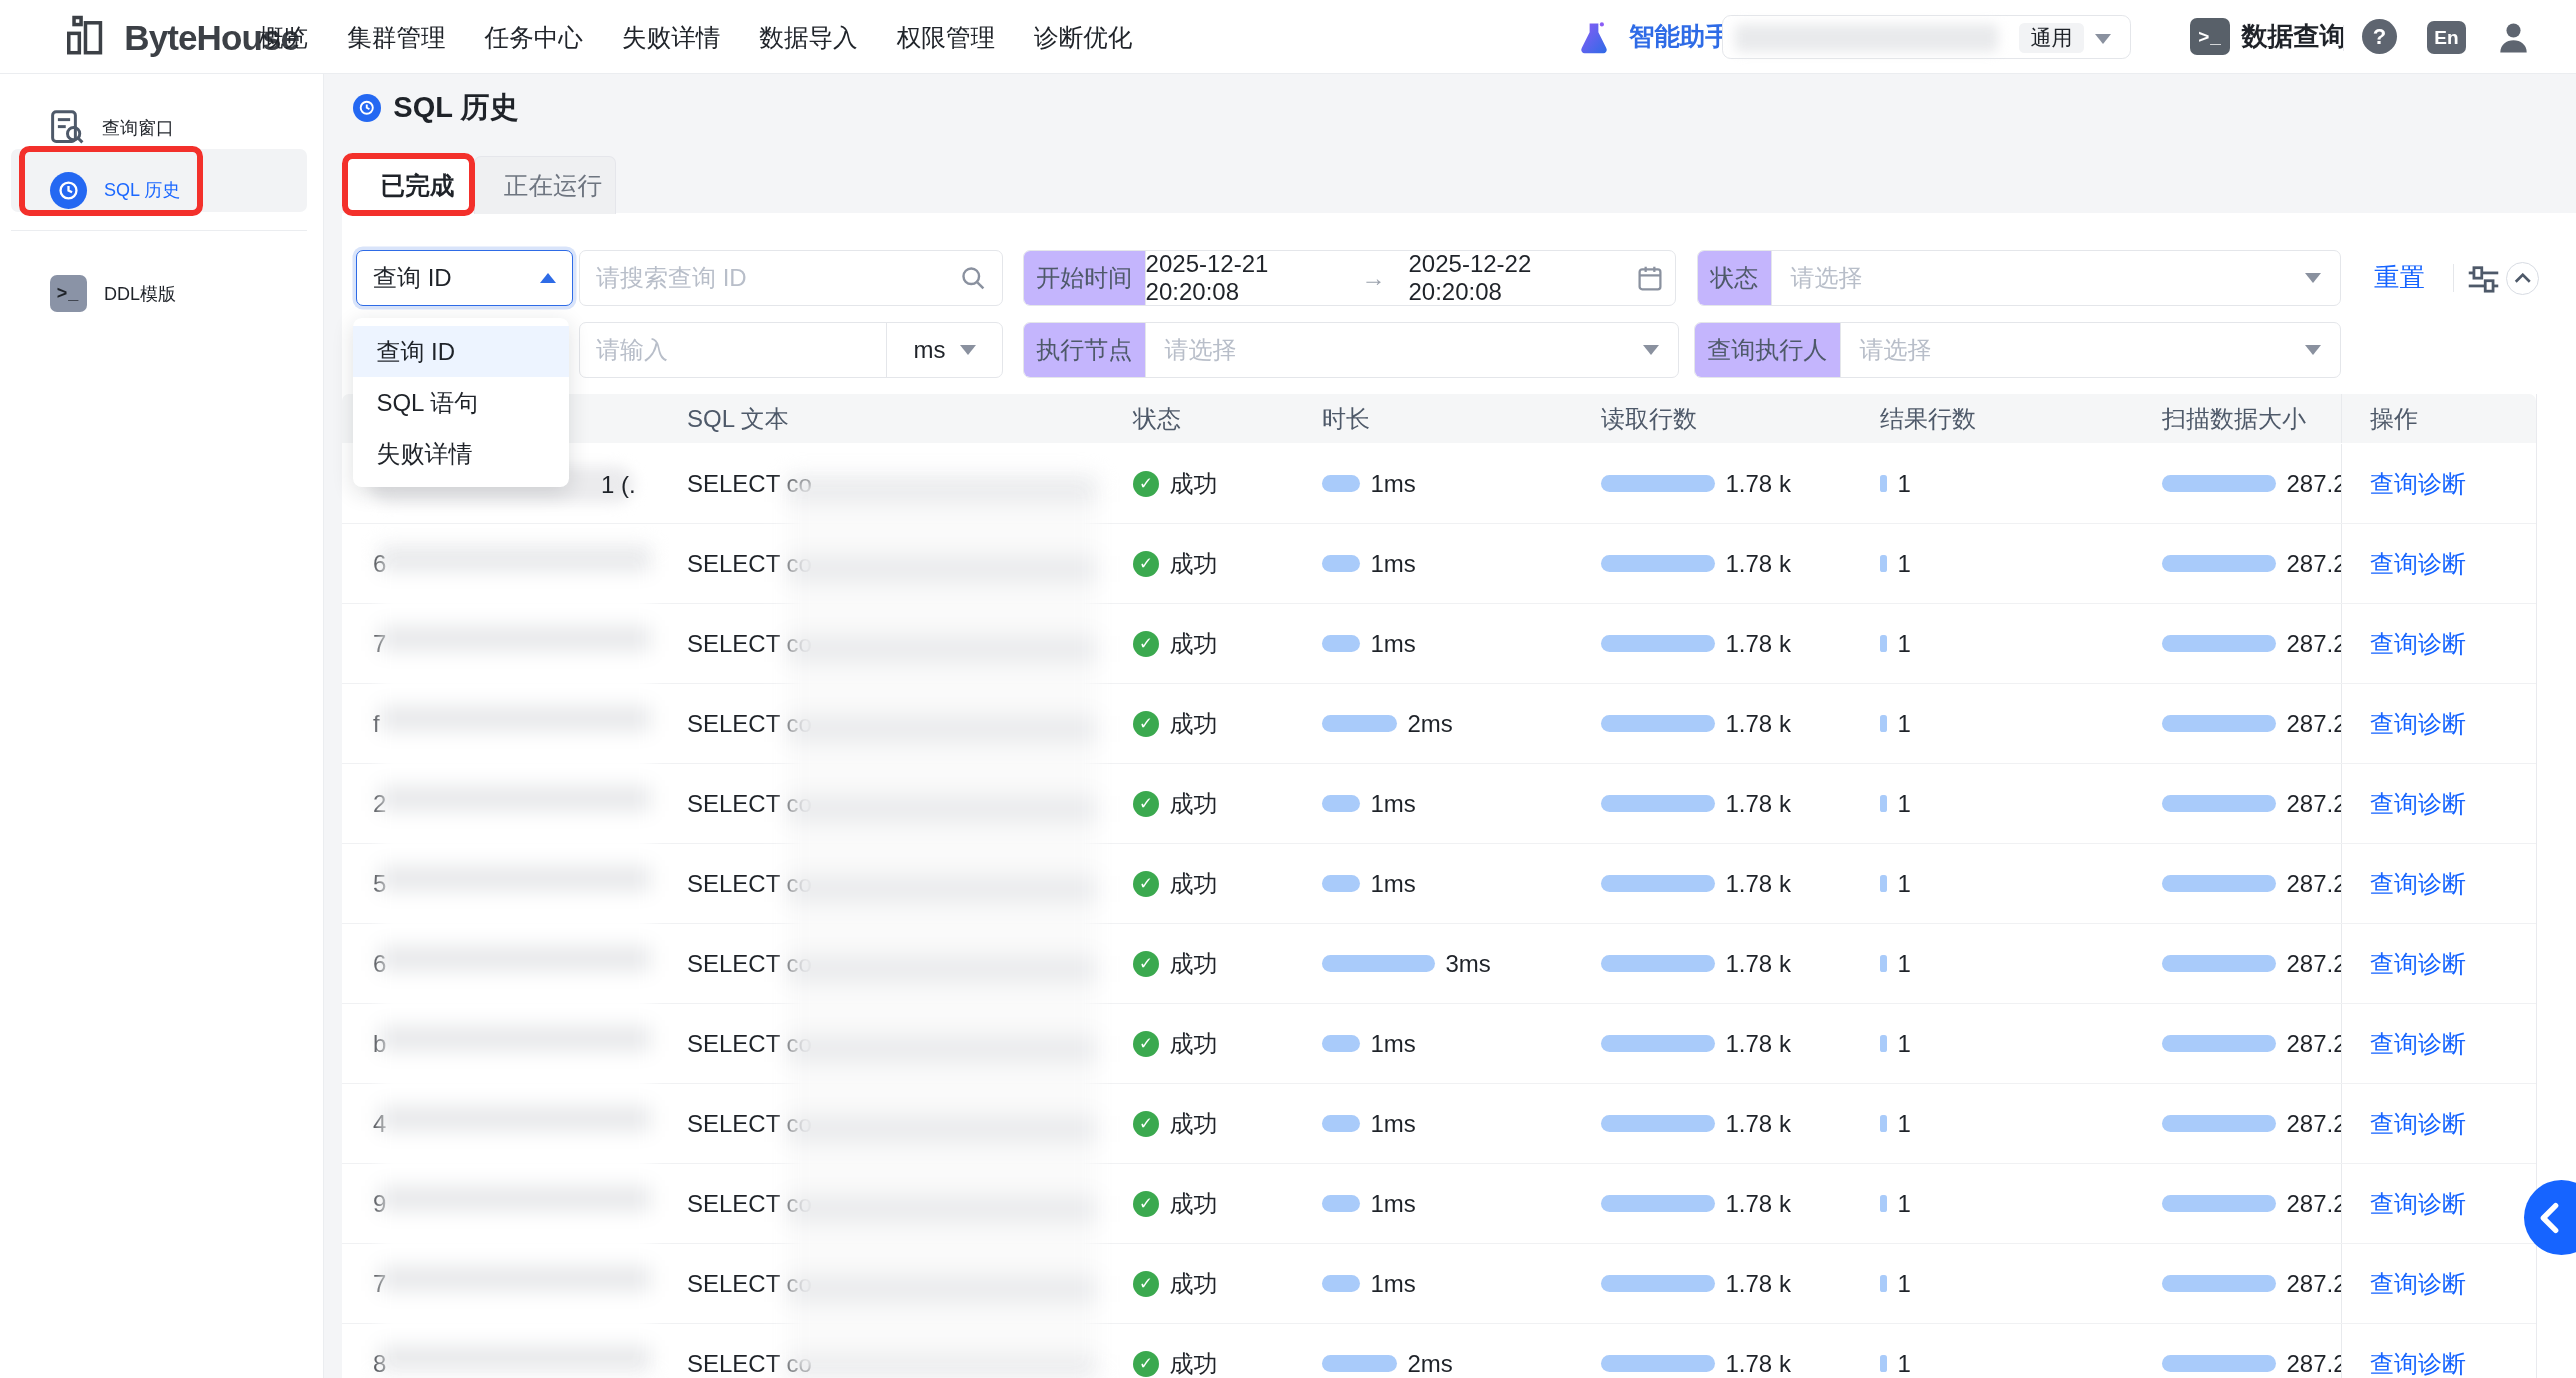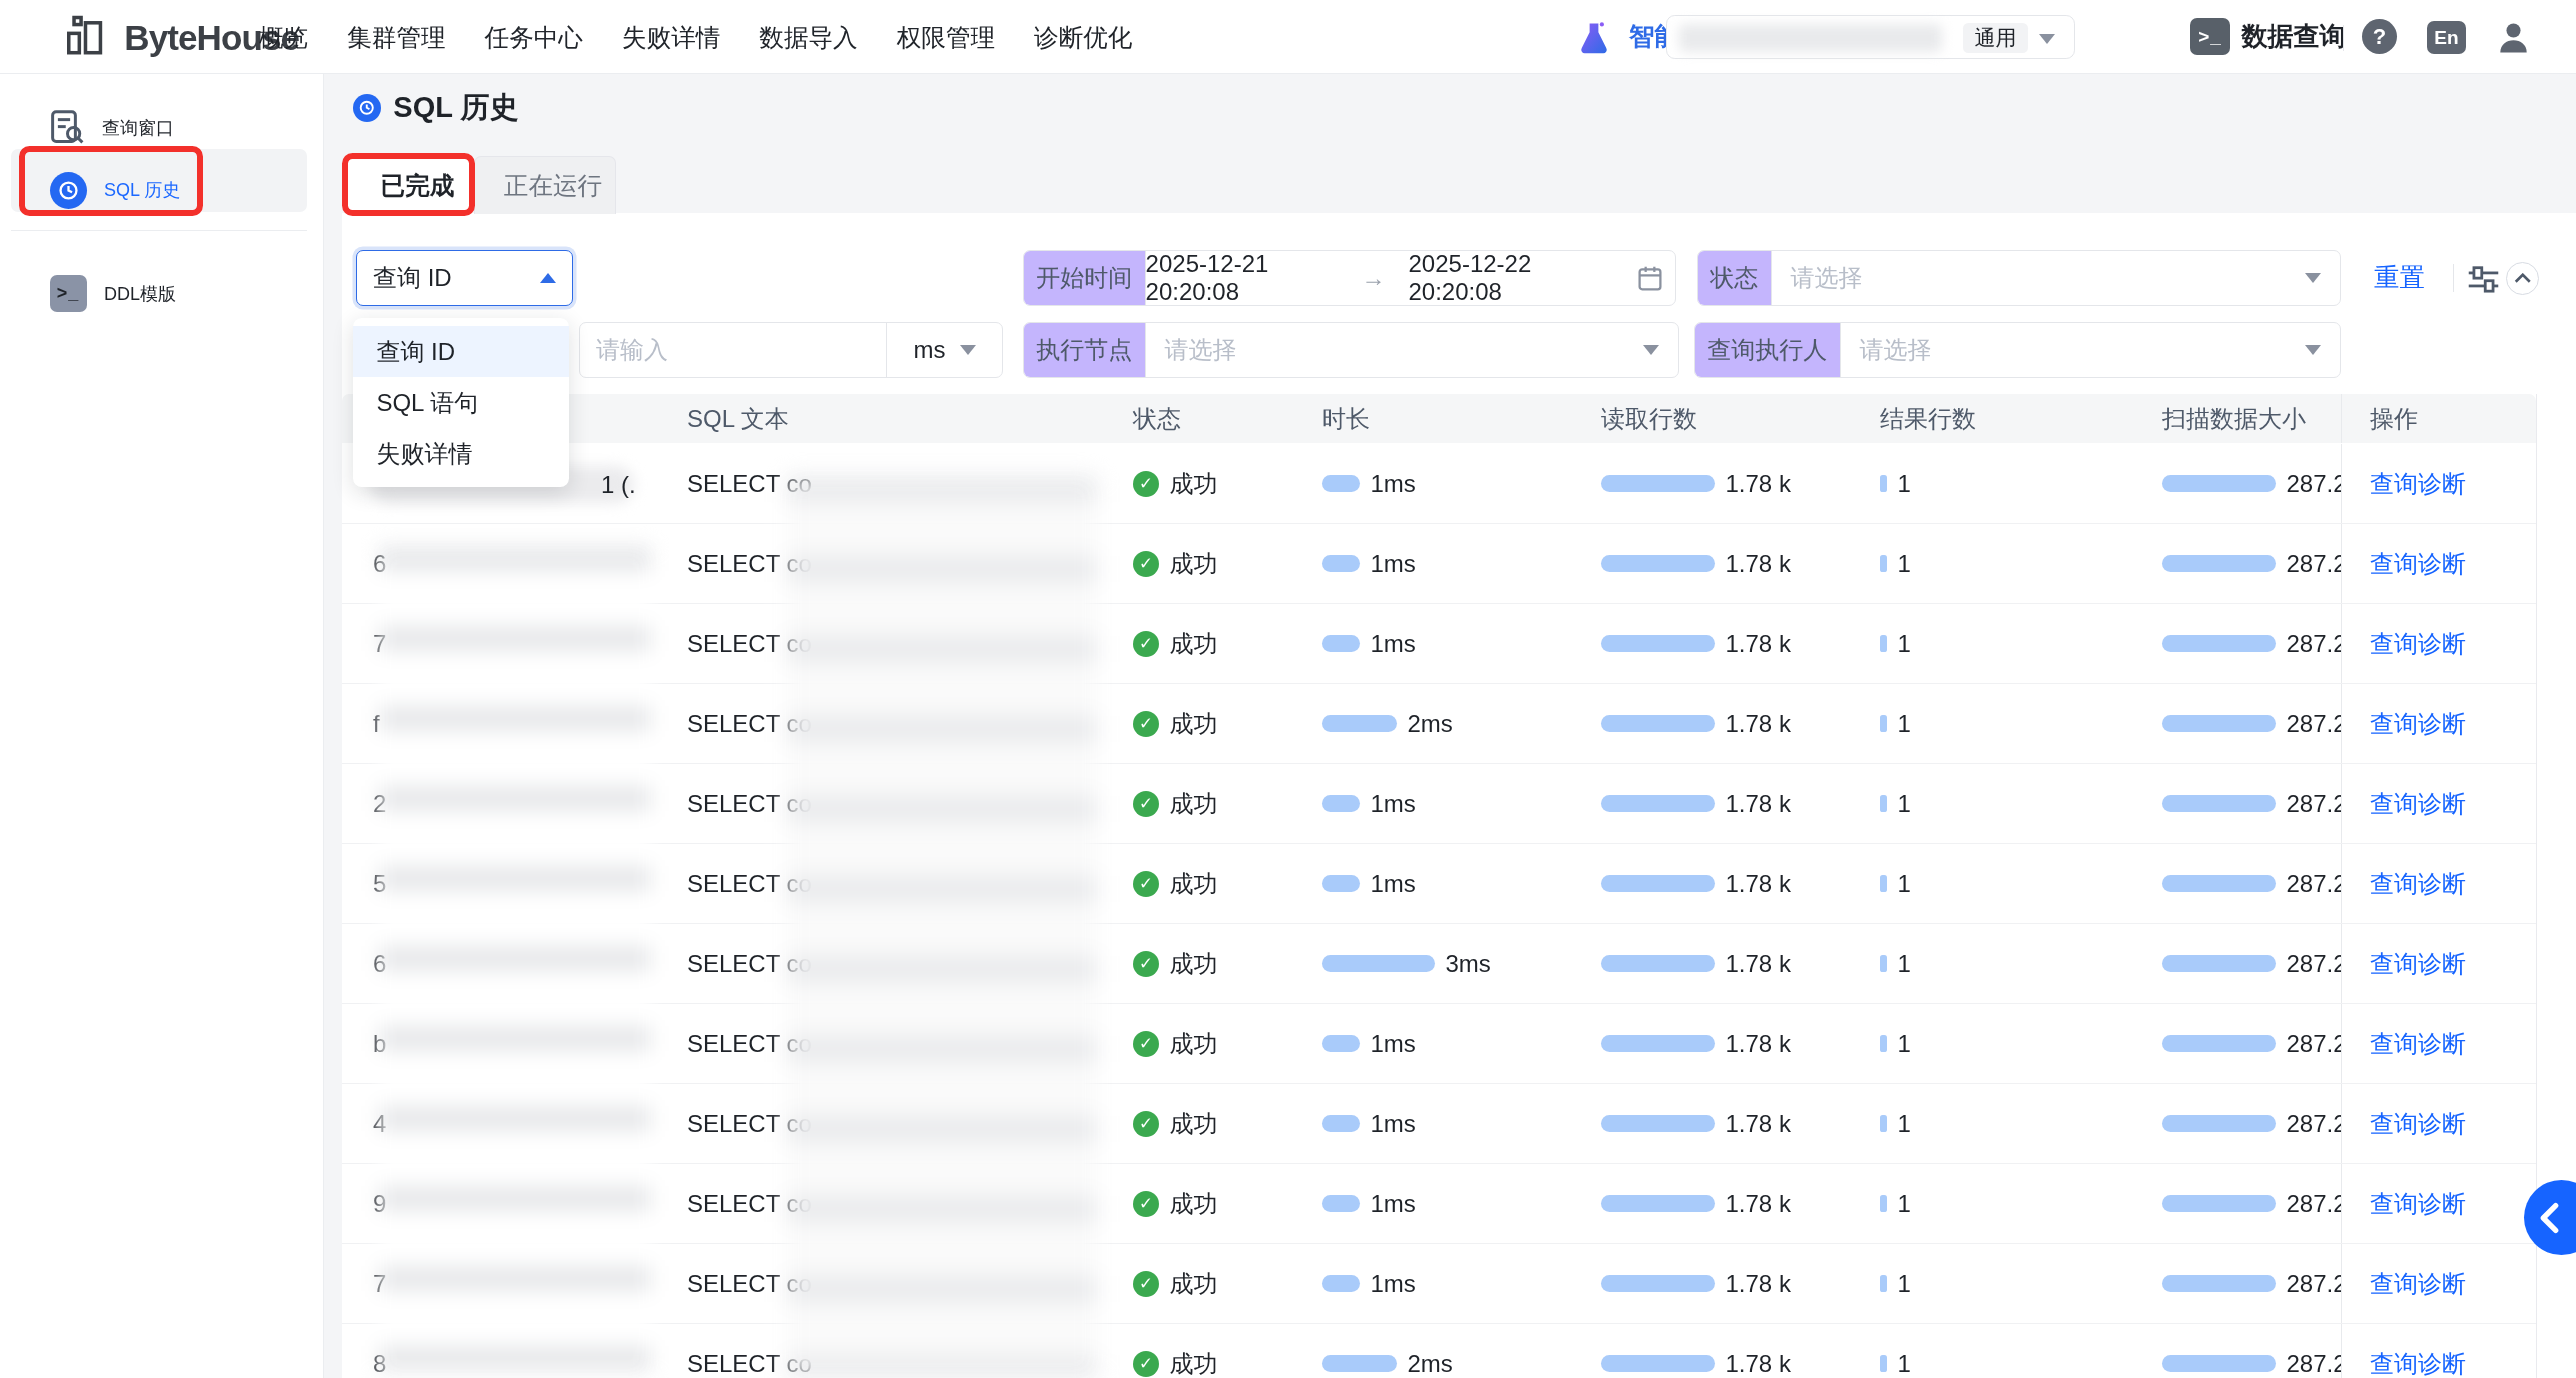--- a/index.html
+++ b/index.html
@@ -8,21 +8,21 @@
   .screen { position:relative; width:2576px; height:1378px; background:#f4f5f7; overflow:hidden; }
 
   
   .topbar { position:absolute; left:0; top:0; width:2576px; height:74px; background:#fff; border-bottom:0.9px solid #ebedf0; z-index:40; }
   .brand { position:absolute; left:66px; top:14px; display:flex; align-items:center; gap:12.3px; }
   .brand-name { font-size:35px; font-weight:700; color:#3c4046; letter-spacing:-0.9px; }
   .topnav { position:absolute; left:259px; top:0; height:74px; display:flex; align-items:center; gap:39px; }
   .topnav span { font-size:24.6px; color:#21252b; cursor:pointer; white-space:nowrap; }
   .assistant { position:absolute; left:1578px; top:0; height:74px; display:flex; align-items:center; gap:19px; }
   .assistant span { font-size:25.4px; font-weight:600; color:#2e6be6; }
-  .searchbox { position:absolute; left:1666px; top:15px; width:409px; height:44px; border:0.9px solid #e4e6ea; border-radius:8.8px; background:#fff; }
+  .searchbox { position:absolute; left:1722px; top:15px; width:409px; height:44px; border:0.9px solid #e4e6ea; border-radius:8.8px; background:#fff; }
   .search-blur { position:absolute; left:12.3px; top:8px; width:263px; height:28px; background:#e9eaec; border-radius:5.3px; filter:blur(6.1px); }
   .scope-chip { position:absolute; left:296px; top:7px; height:30px; padding:0 11.4px; background:#f2f3f5; border-radius:5.3px; font-size:21px; line-height:30px; color:#1f2329; }
   .caret-down { width:0; height:0; border-left:8px solid transparent; border-right:8px solid transparent; border-top:10.5px solid #8a919f; display:inline-block; }
   .caret-up-blue { width:0; height:0; border-left:8px solid transparent; border-right:8px solid transparent; border-bottom:10.5px solid #2e6be6; display:inline-block; }
   .searchbox .caret-down { position:absolute; left:372px; top:17.5px; }
   .console-btn { position:absolute; left:2190px; top:18.4px; display:flex; align-items:center; gap:11.4px; }
   .console-ico { width:40px; height:37px; background:#586069; border-radius:7px; color:#fff; font-size:19px; font-weight:700; display:flex; align-items:center; justify-content:center; letter-spacing:0.9px; }
   .console-btn b { font-size:26px; font-weight:600; color:#1f2329; }
   .tb-div { position:absolute; left:2343px; top:24.6px; width:0.9px; height:26px; background:#e4e6ea; }
   .help-circle { position:absolute; left:2362px; top:19px; width:35px; height:35px; border-radius:50%; background:#5e6570; color:#fff; font-size:22px; font-weight:700; display:flex; align-items:center; justify-content:center; }
@@ -212,20 +212,29 @@
   </div>
   <div class="tab active">已完成</div>
   <div class="tab inactive">正在运行</div>
 
   <section class="card">
 
     <div class="ctrl field-select">
       <span>查询 ID</span>
       <span class="caret-up-blue"></span>
     </div>
+    <div class="ctrl search-input">
+      <input type="text" readonly="" placeholder="请搜索查询 ID" style="">
+      <span style="display:flex;">
+        <svg width="26" height="26" viewBox="0 0 30 30" fill="none" stroke="#8a919f" stroke-width="2.8">
+            <circle cx="13" cy="13" r="9"></circle>
+            <line x1="20" y1="20" x2="27" y2="27"></line>
+          </svg>
+      </span>
+    </div>
     <div class="ctrl date-ctrl">
       <span class="seg-label">开始时间</span>
       <span class="dates">
         <span>2025-12-21 20:20:08</span>
         <span class="arrow-gray">→</span>
         <span>2025-12-22 20:20:08</span>
         <span style="display:flex; margin-left:12.3px;">
           <svg width="26" height="28" viewBox="0 0 30 32" fill="none" stroke="#8a919f" stroke-width="2.6">
               <rect x="3" y="6" width="24" height="23" rx="3"></rect>
               <line x1="3" y1="13" x2="27" y2="13"></line>

